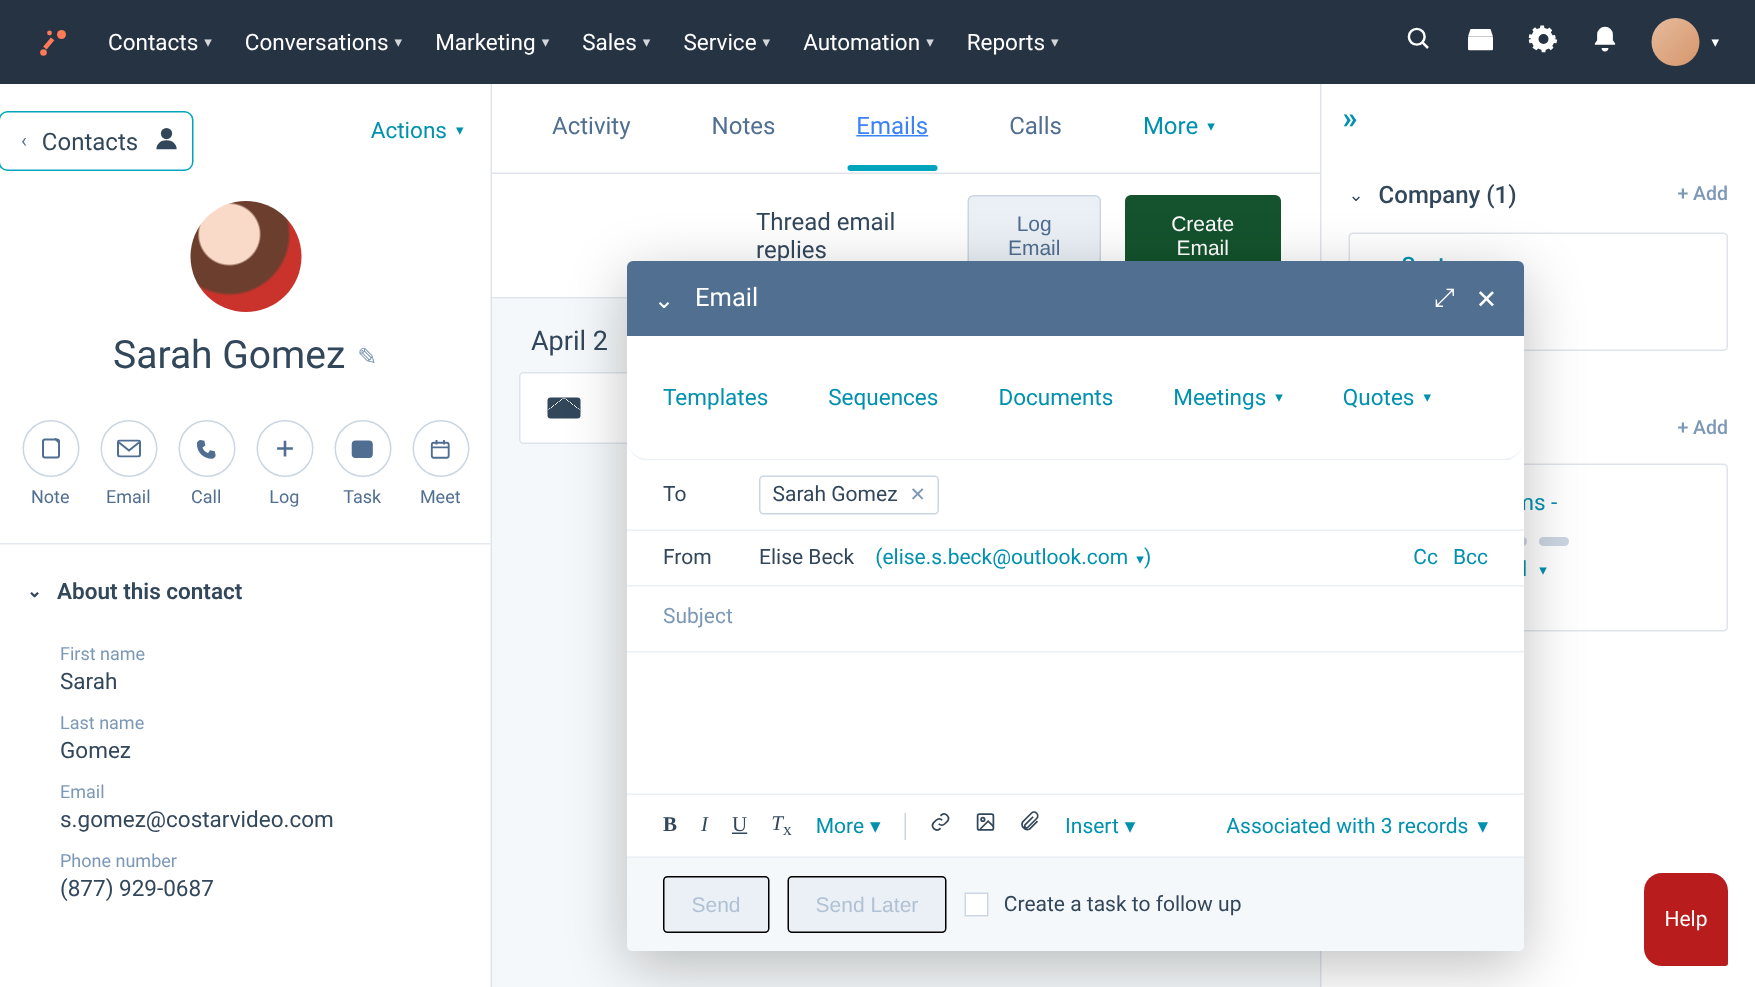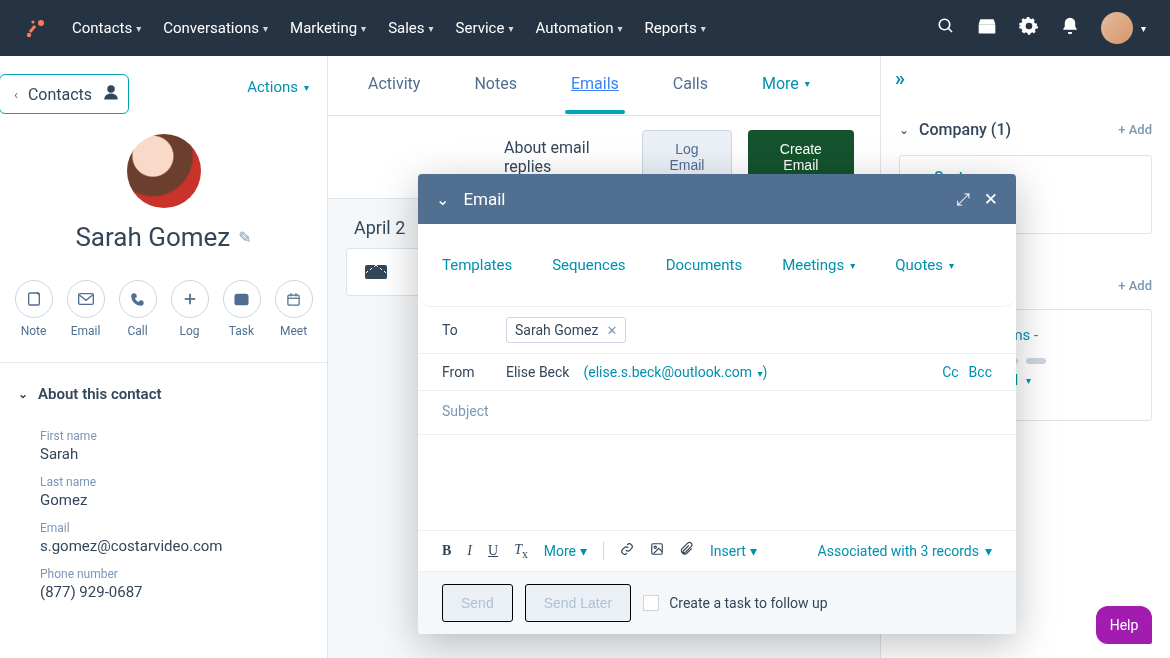--- a/index.html
+++ b/index.html
@@ -234,21 +234,21 @@
     cursor:pointer;
   }
   .check-box{
     width:16px;height:16px;border:1px solid #cbd6e2;background:#fff;display:inline-block;
   }
   .follow-up{font-size:14px;color:#33475b;display:flex;align-items:center;gap:10px;}
 
   
   .help-btn{
     position:absolute;right:18px;bottom:14px;
-    background:#a21caf;color:#fff;width:56px;height:38px;border-radius:12px 12px 2px 12px;
+    background:#b91c1c;color:#fff;width:56px;height:62px;border-radius:12px 12px 2px 12px;
     display:flex;align-items:center;justify-content:center;font-size:14px;cursor:pointer;z-index:60;
   }
 
   .thread-label{color:#33475b;font-size:16px;}
   .thread-label.teal{color:#00a4bd;}
 </style>
 </head>
 <body>
 
 <div class="top-nav">
@@ -426,21 +426,21 @@
       <span class="tab">Activity</span>
       <span class="tab">Notes</span>
       <span class="tab active">Emails</span>
       <span class="tab">Calls</span>
       <span class="tab tab-more">
           <span>More</span>
           <span class="caret">▾</span>
         </span>
     </div>
     <div class="tools-row">
-      <span class="thread-label teal" style="color:#33475b;margin-left:150px">About email replies</span>
+      <span class="thread-label teal" style="color:#33475b;margin-left:150px">Thread email replies</span>
       <button class="btn btn-outline">Log Email</button>
       <button class="btn btn-primary">Create Email</button>
     </div>
     <div class="section-date">April 2</div>
     <div class="card">
       <span class="envelope-icon-dark"></span>
     </div>
   </div>
 
   <div class="right-col">

